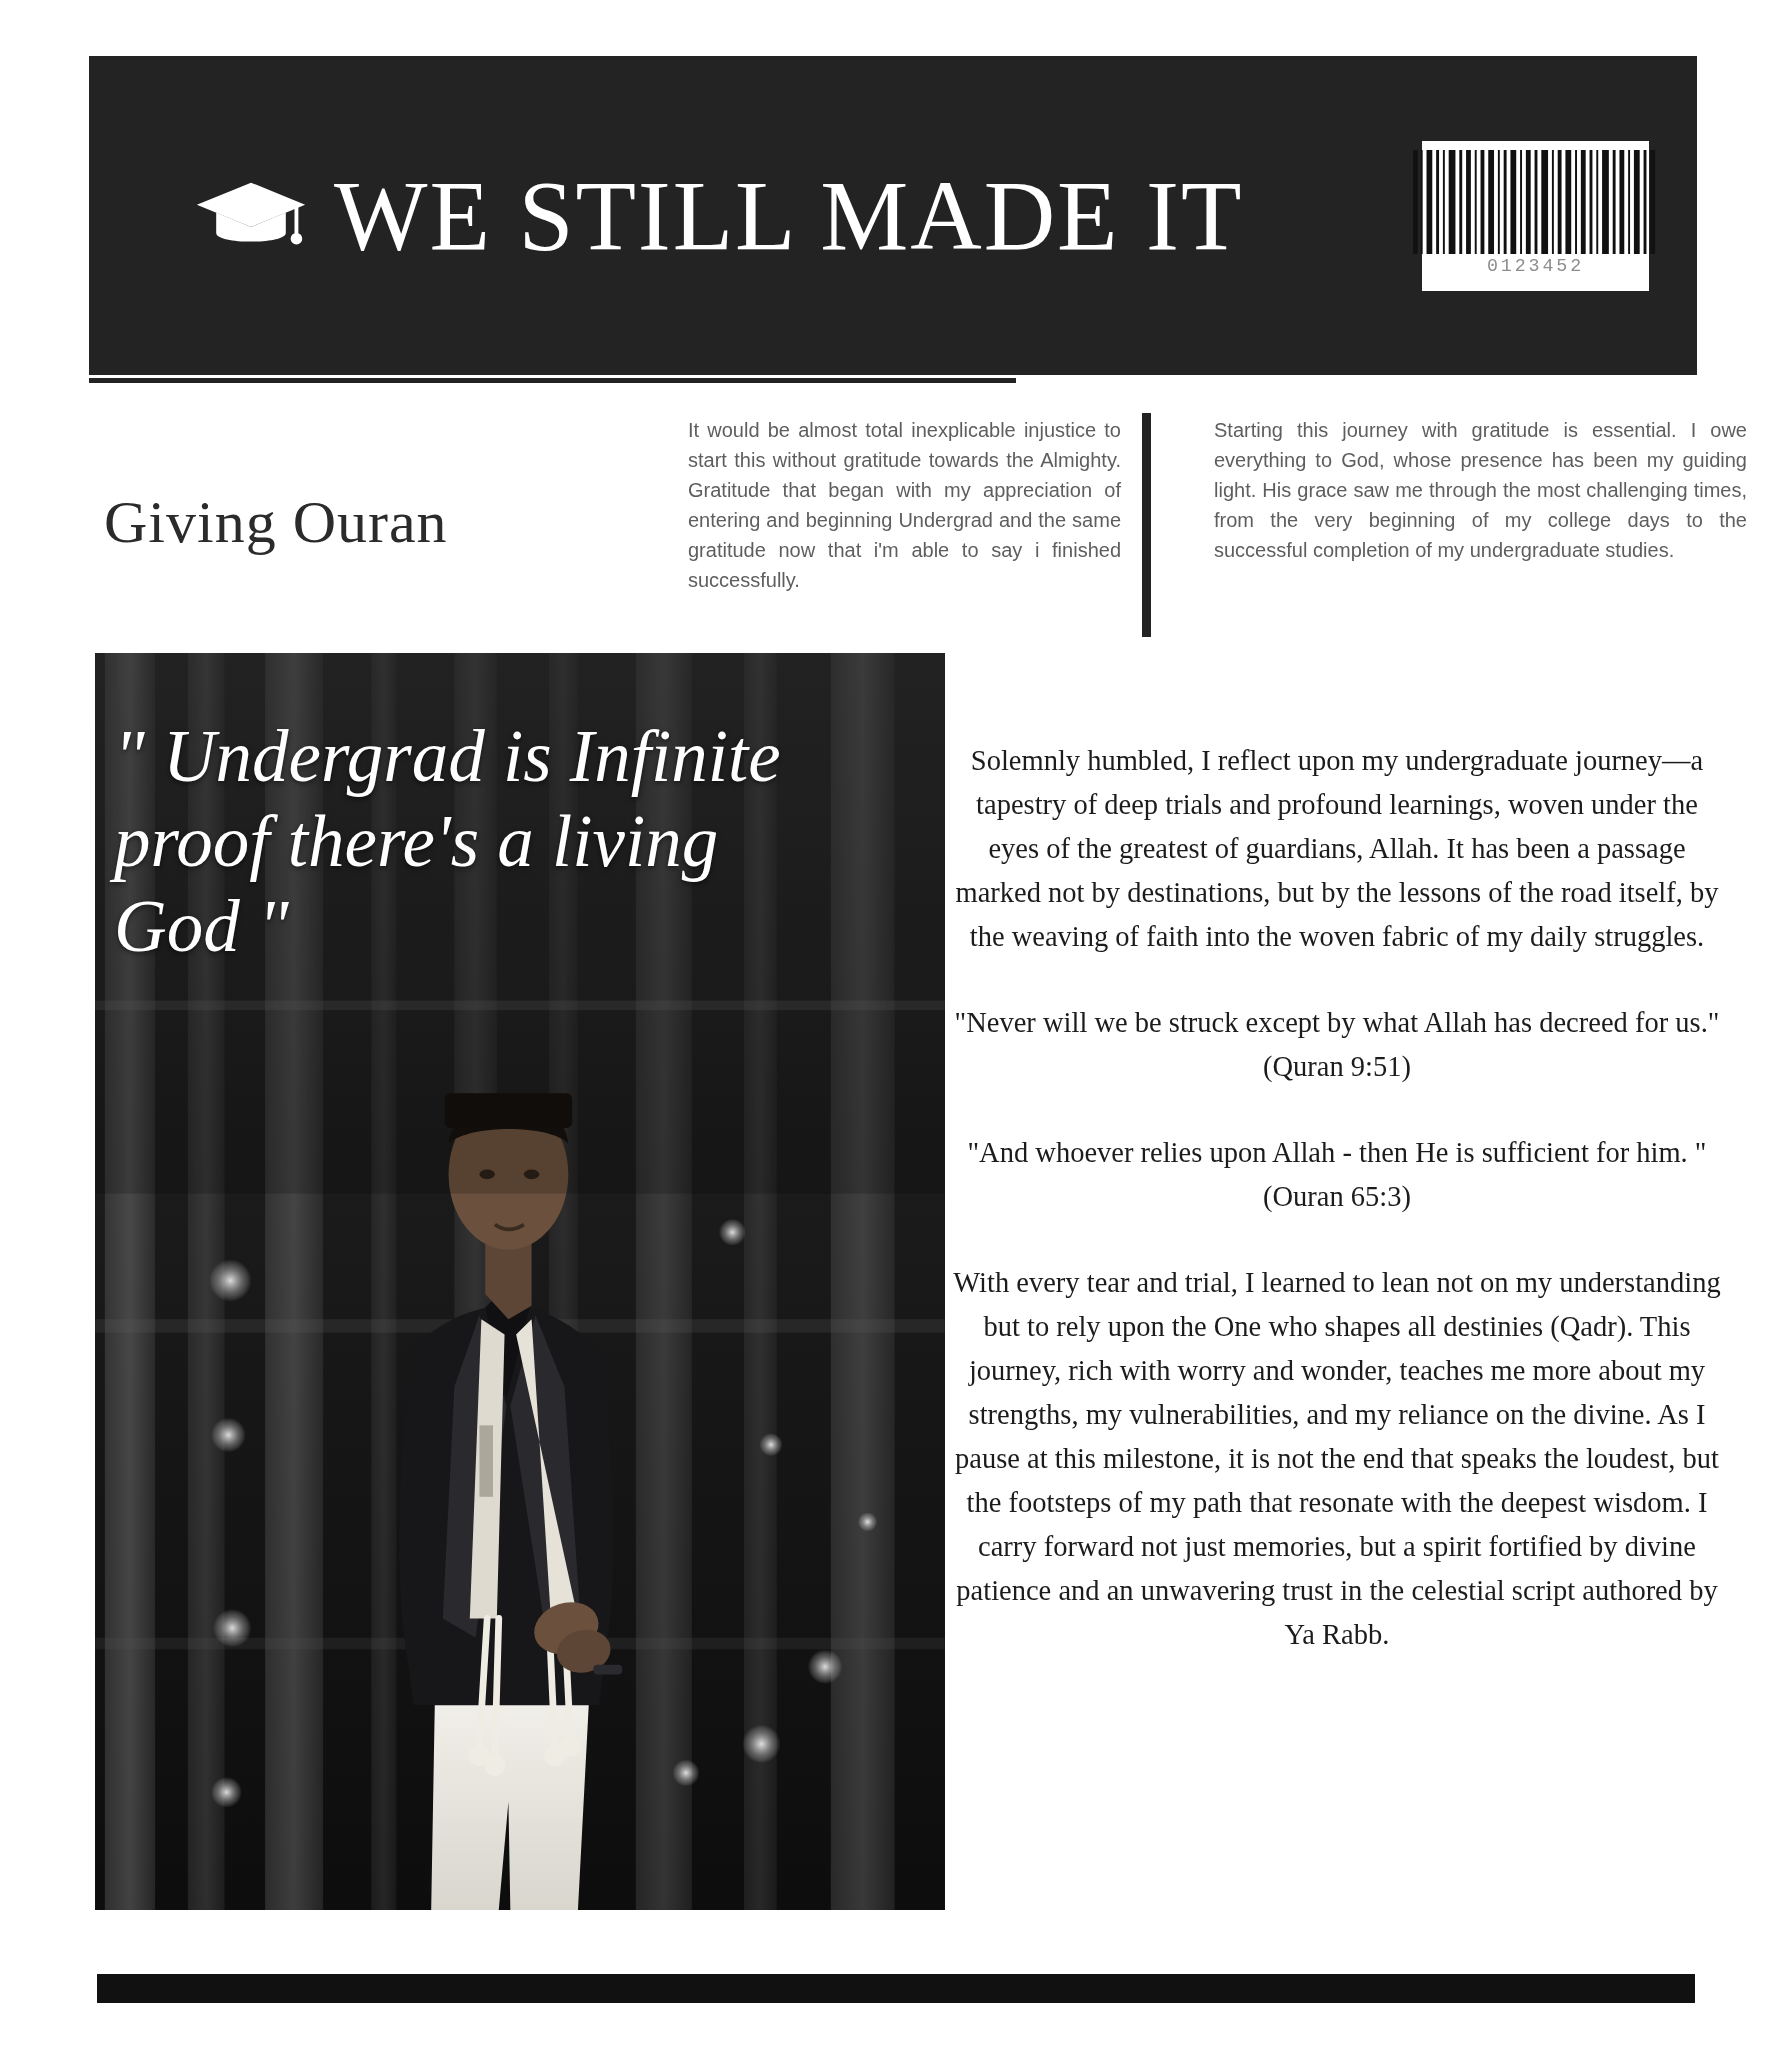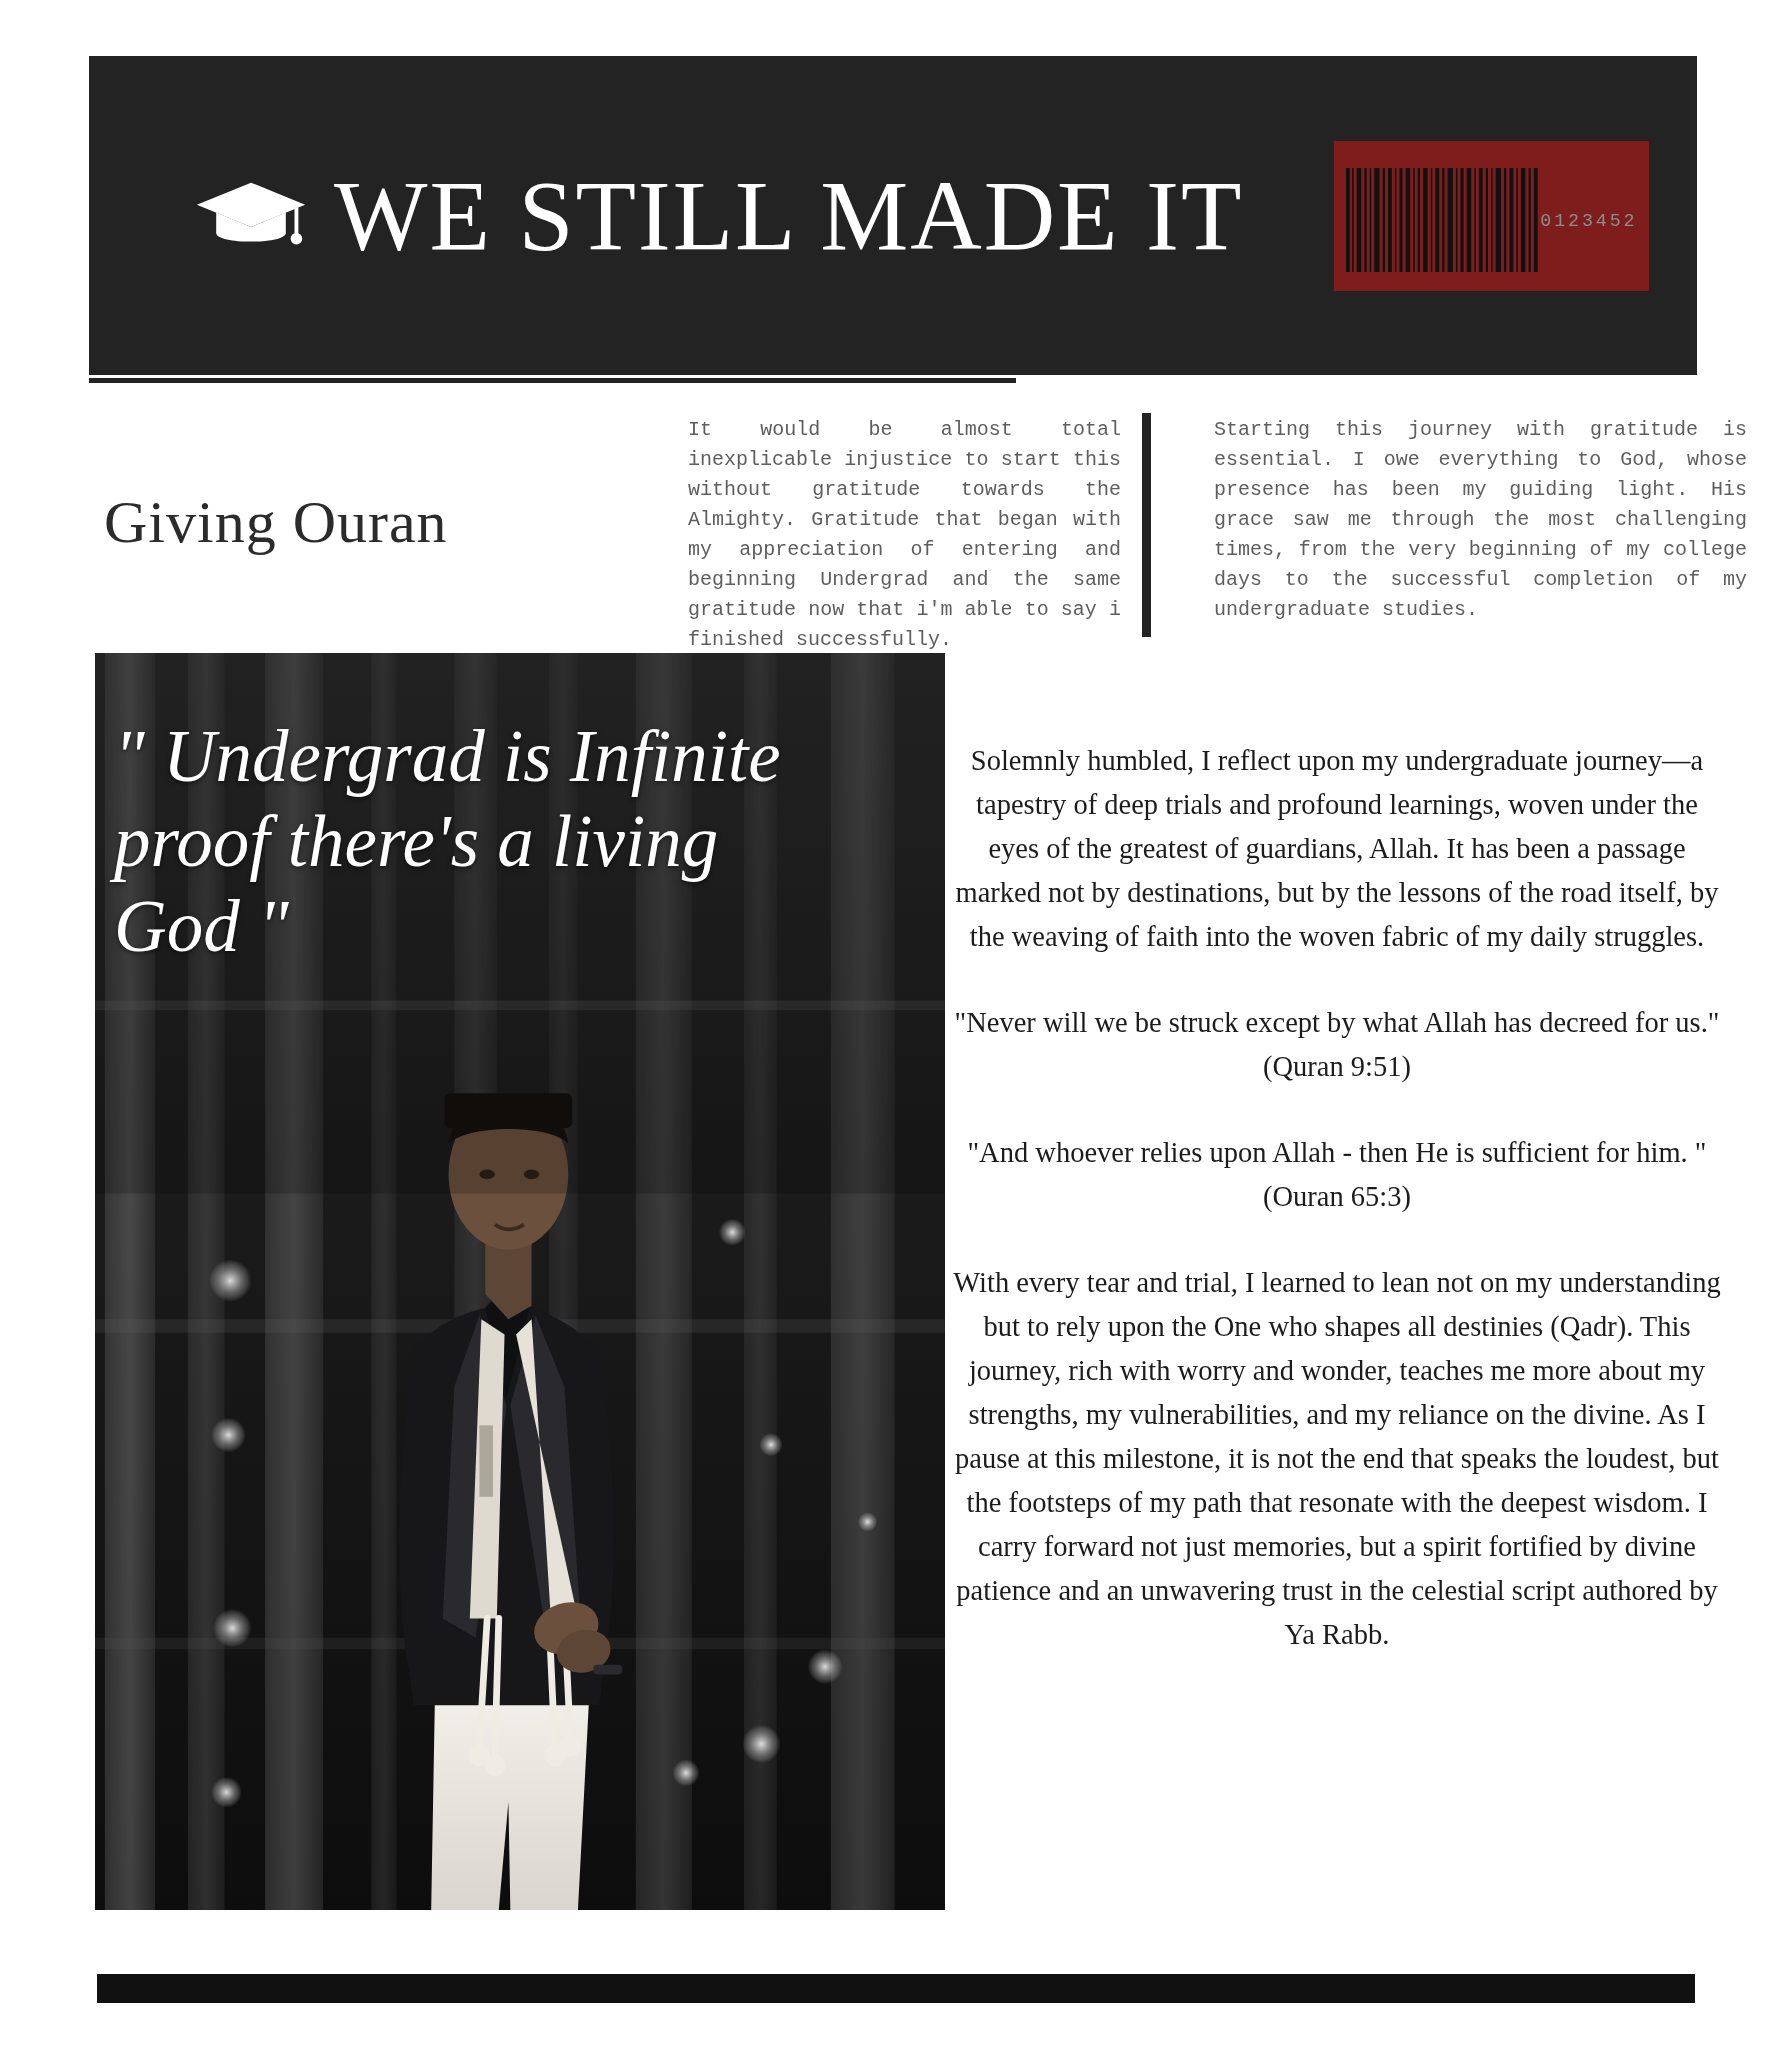--- a/index.html
+++ b/index.html
@@ -57,27 +57,27 @@
     letter-spacing: 1.9px;
     line-height: 1;
     white-space: nowrap;
     font-weight: 400;
     flex: 1 1 auto;
     text-align: left;
     padding-left: 7.7px;
   }
   .barcode {
     flex: 0 0 auto;
-    width: 315px;
+    width: 227px;
     height: 150px;
-    background: #7f1d1d;
+    background: #ffffff;
     margin-left: 19.3px;
     margin-right: 21px;
     display: flex;
-    flex-direction: row;
+    flex-direction: column;
     justify-content: flex-start;
     align-items: center;
     box-sizing: border-box;
     padding: 9.7px 11.6px 0 11.6px;
   }
   .barcode-lines {
     width: 246px;
     height: 104px;
     display: block;
   }
@@ -107,21 +107,21 @@
     width: 579px;
     font-family: "Liberation Serif", serif;
     font-size: 60px;
     color: #2b2b2b;
     letter-spacing: 1px;
     font-weight: 400;
   }
 
   .intro-col {
     position: absolute;
-    font-family: Liberation Mono, monospace;
+    font-family: Liberation Sans, sans-serif;
     font-size: 20px;
     line-height: 30px;
     color: #5e5e5e;
     text-align: justify;
   }
   .intro-col-1 {
     left: 688px;
     top: 415px;
     width: 433px;
   }

